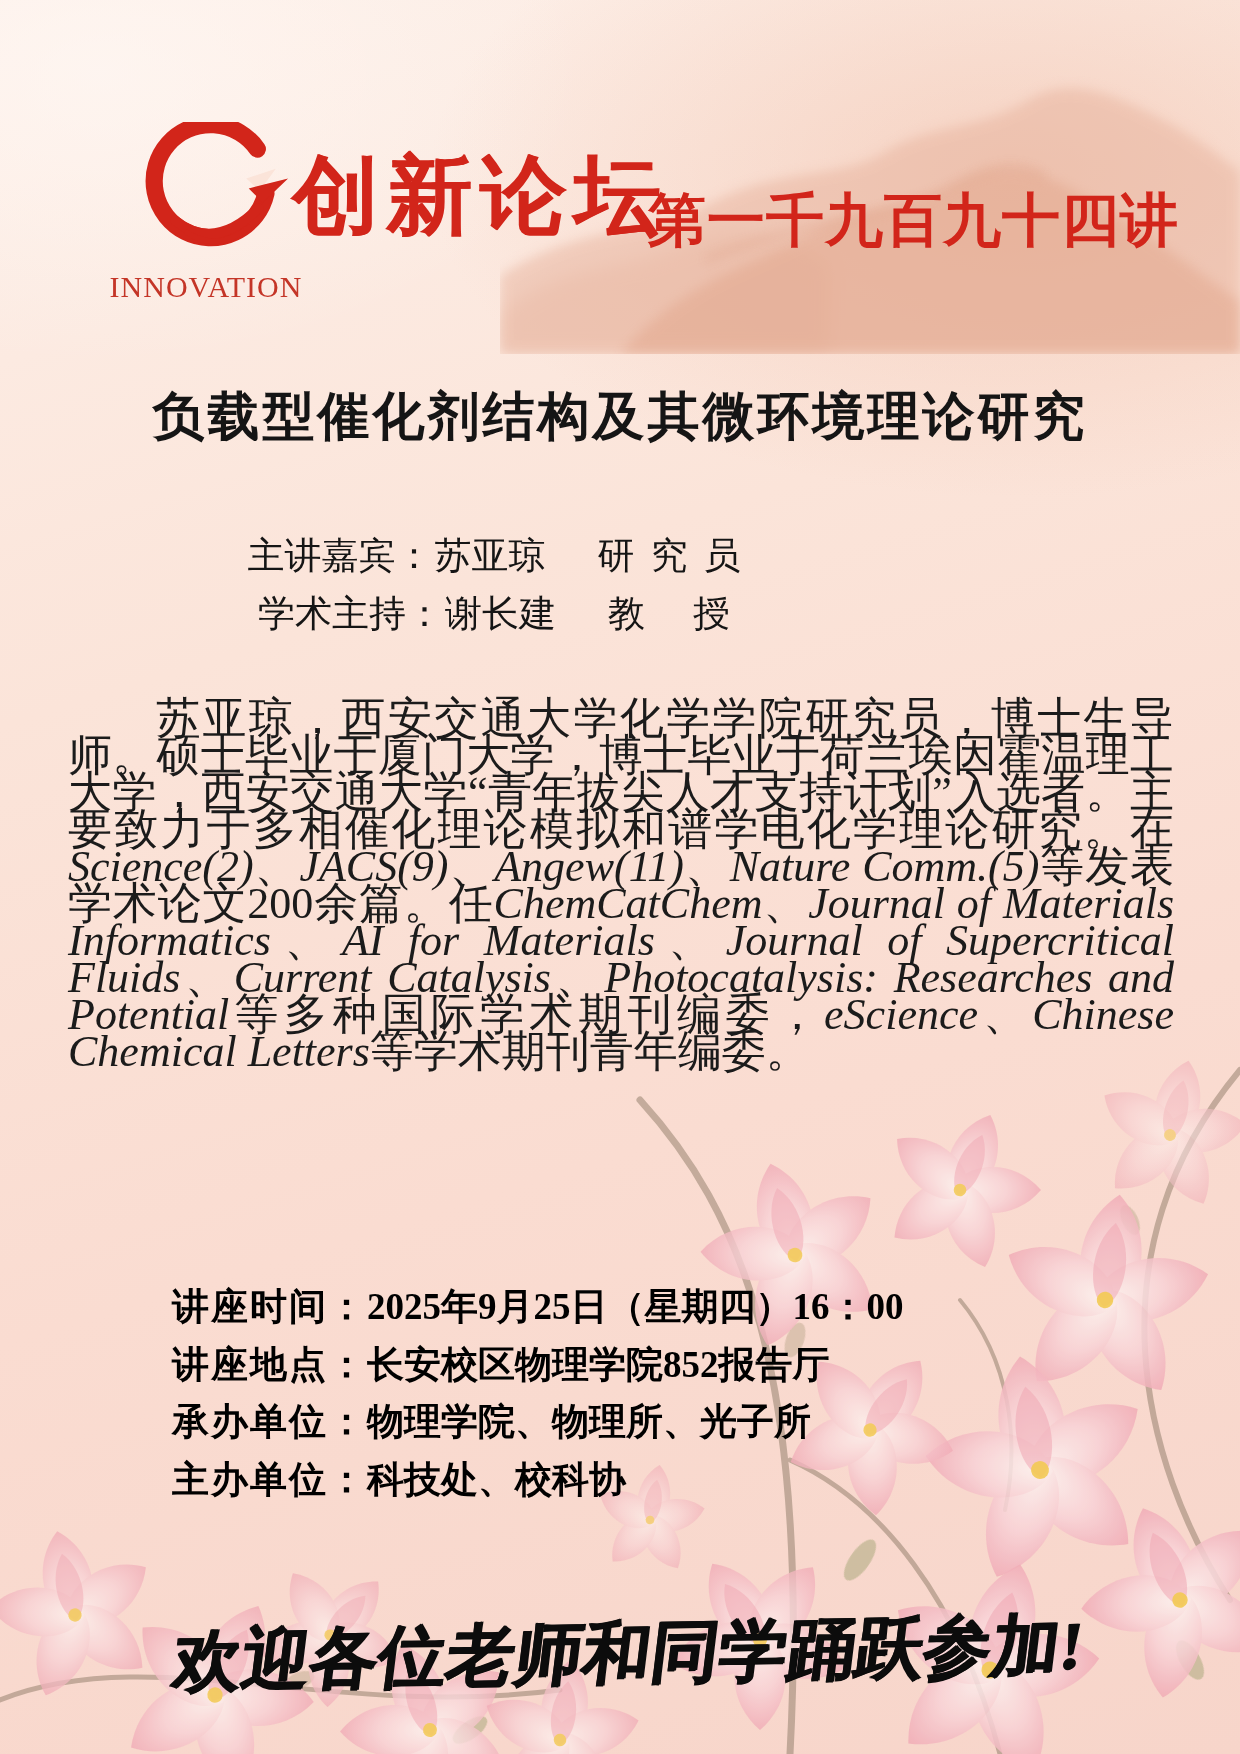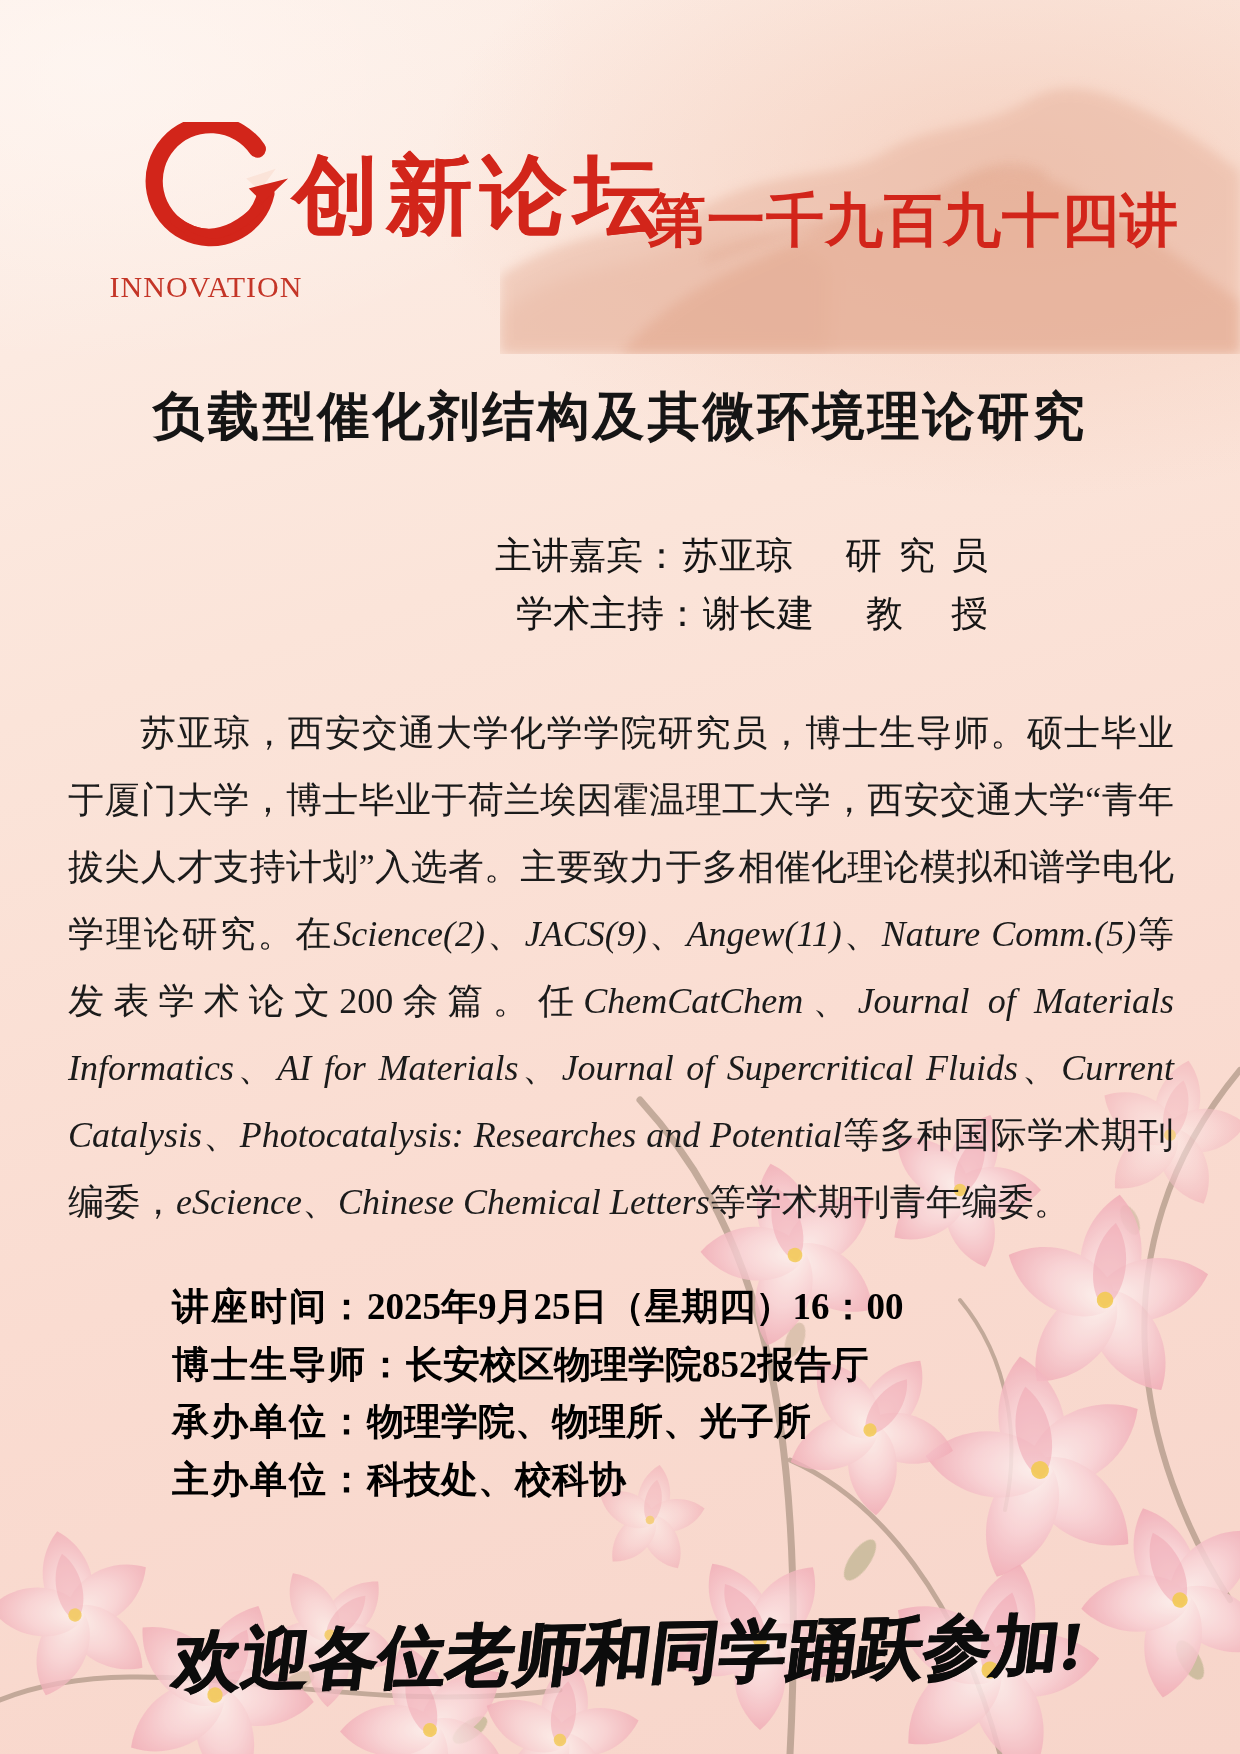--- a/index.html
+++ b/index.html
@@ -33,31 +33,31 @@
     position:absolute;left:648px;top:182px;
     font-family:var(--serif);font-weight:bold;font-size:58px;letter-spacing:1px;color:var(--red);
   }
   
   .main-title{
     position:absolute;left:0;top:382px;width:1240px;text-align:center;
     font-family:var(--serif);font-weight:bold;font-size:52px;letter-spacing:3px;color:var(--ink);
   }
   
   .speakers{
-    position:absolute;left:0;top:527px;width:988px;text-align:right;
+    position:absolute;left:0;top:527px;width:988px;text-align:center;
     font-size:37px;color:var(--ink);line-height:58px;font-family:var(--serif);
   }
   .speakers .name{margin-left:2px;}
   .speakers .role{display:inline-block;margin-left:52px;}
   .role-spread{letter-spacing:16px;margin-right:-16px;}
   .role-wide{letter-spacing:48px;margin-right:-48px;}
   
   .bio{
     position:absolute;left:68px;top:700px;width:1106px;
-    font-size:36px;line-height:67px;color:#1b1b1b;
+    font-size:44px;line-height:37px;color:#1b1b1b;
     text-align:justify;text-indent:2em;font-family:var(--serif);
   }
   .bio i{font-family:var(--serif);}
   
   .details{
     position:absolute;left:172px;top:1278px;
     font-size:37px;line-height:57.5px;color:#000;font-weight:bold;
     font-family:var(--serif);
   }
   .details .lbl{letter-spacing:2px;font-family:Liberation Serif, serif;}
@@ -196,20 +196,20 @@
     </div>
     <div>
       <span>学术主持：</span><span class="name">谢长建</span><span class="role role-wide">教授</span>
     </div>
   </div>
 
   <p class="bio"><span>苏亚琼，西安交通大学化学学院研究员，博士生导师。硕士毕业于厦门大学，博士毕业于荷兰埃因霍温理工大学，西安交通大学“青年拔尖人才支持计划”入选者。主要致力于多相催化理论模拟和谱学电化学理论研究。在</span><i>Science(2)</i><span>、</span><i>JACS(9)</i><span>、</span><i>Angew(11)</i><span>、</span><i>Nature Comm.(5)</i><span>等发表学术论文200余篇。任</span><i>ChemCatChem</i><span>、</span><i>Journal of Materials Informatics</i><span>、</span><i>AI for Materials</i><span>、</span><i>Journal of Supercritical Fluids</i><span>、</span><i>Current Catalysis</i><span>、</span><i>Photocatalysis: Researches and Potential</i><span>等多种国际学术期刊编委，</span><i>eScience</i><span>、</span><i>Chinese Chemical Letters</i><span>等学术期刊青年编委。</span></p>
 
   <div class="details">
     <div><span class="lbl">讲座时间：</span><span>2025年9月25日（星期四）16：00</span></div>
-    <div><span class="lbl">博士生导师：</span><span>长安校区物理学院852报告厅</span></div>
+    <div><span class="lbl">讲座地点：</span><span>长安校区物理学院852报告厅</span></div>
     <div><span class="lbl">承办单位：</span><span>物理学院、物理所、光子所</span></div>
     <div><span class="lbl">主办单位：</span><span>科技处、校科协</span></div>
   </div>
 
   <div class="welcome">欢迎各位老师和同学踊跃参加!</div>
 
 </div>
 
 </body></html>

